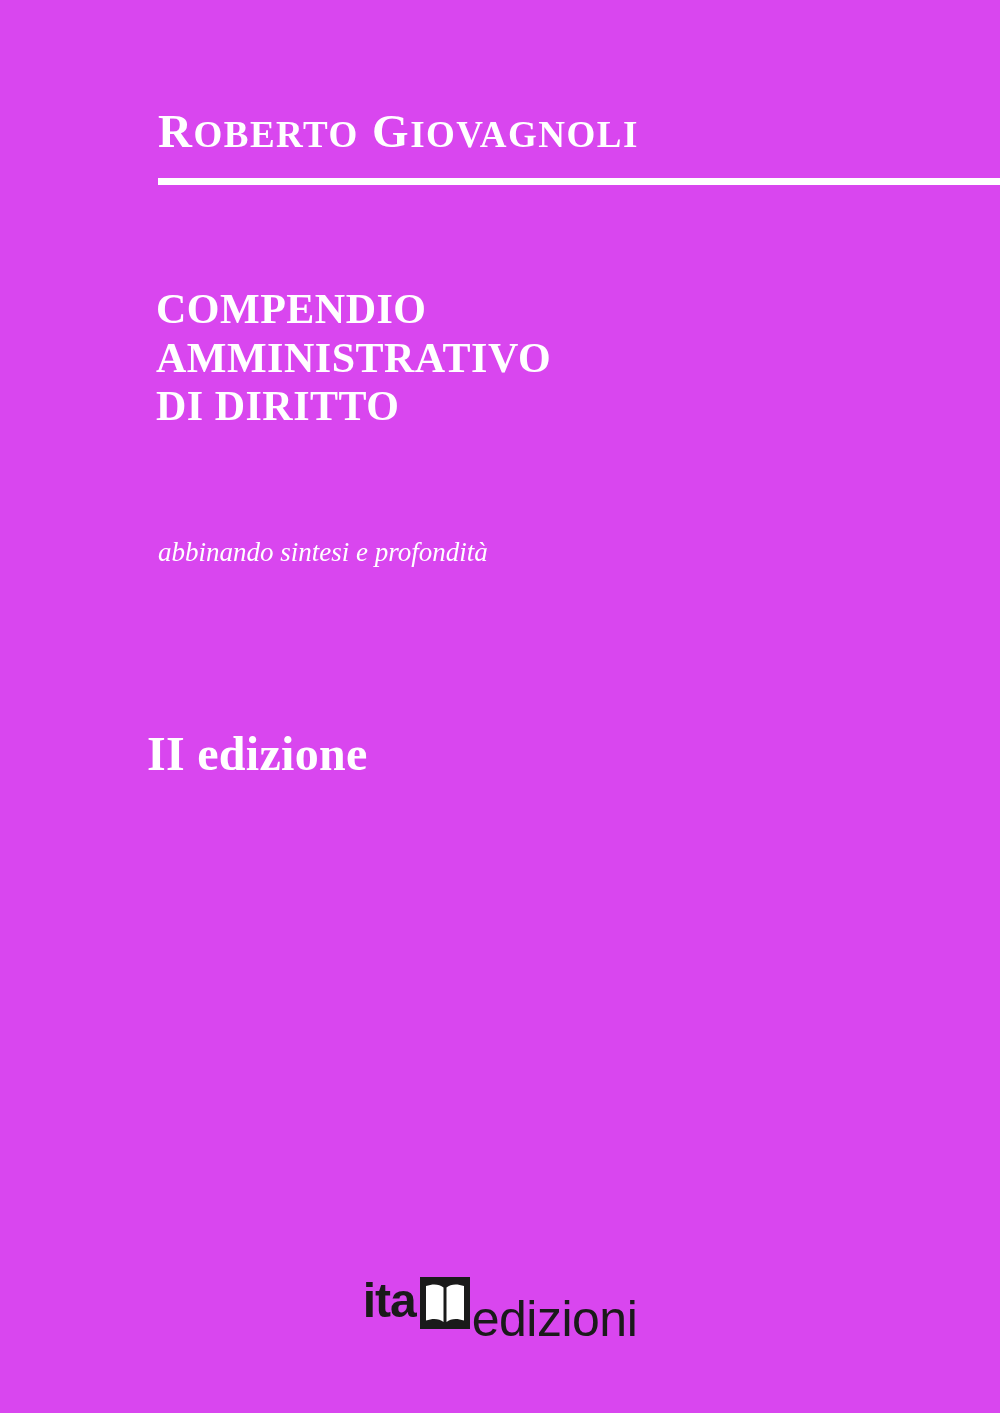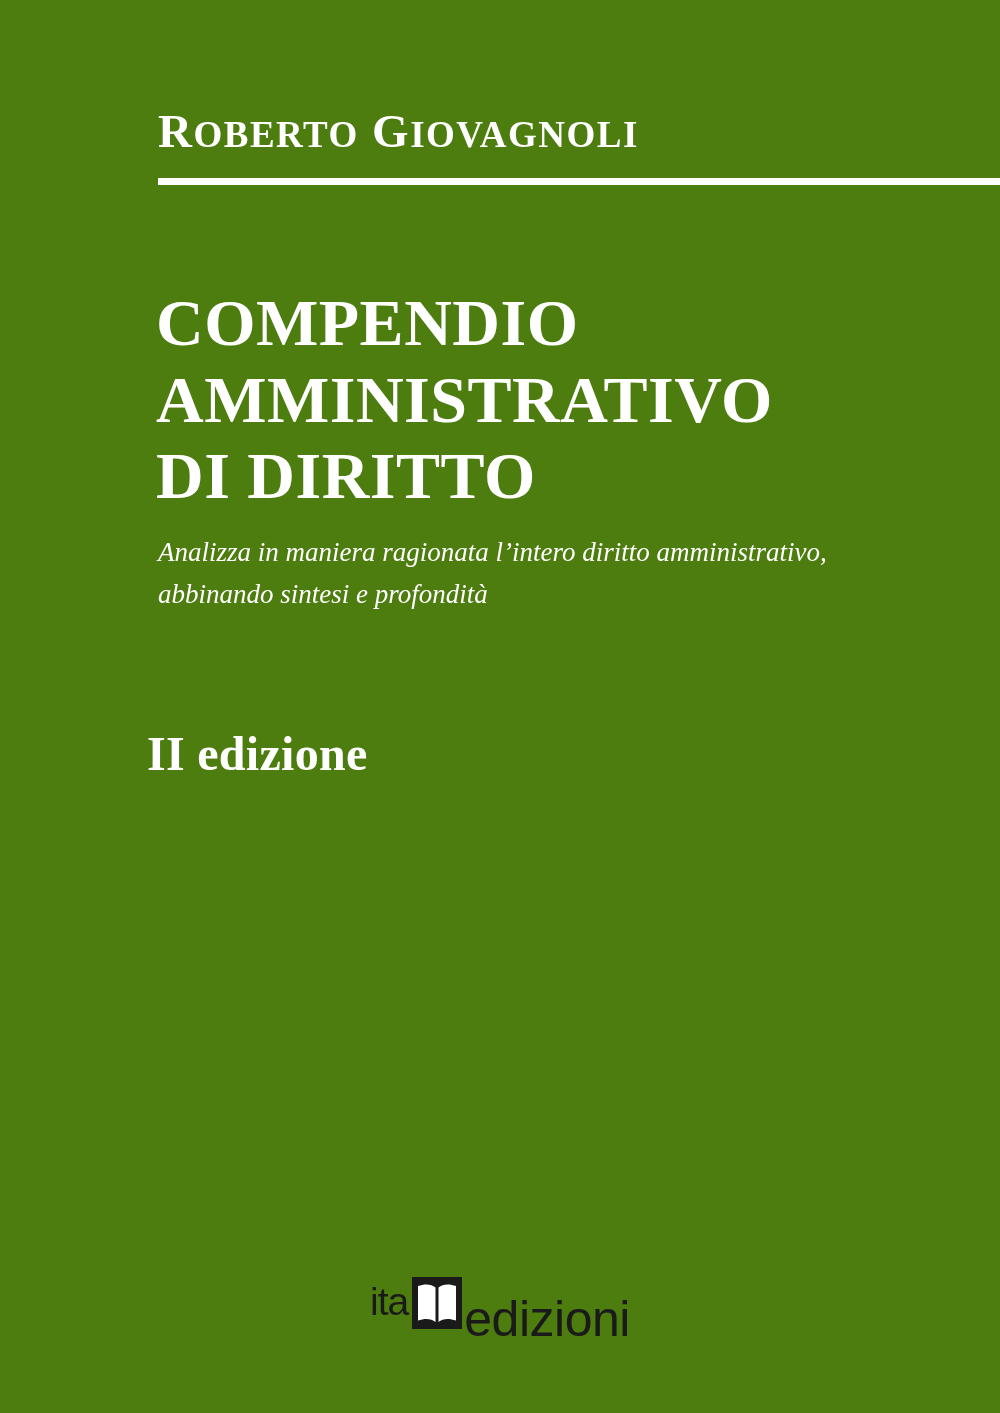--- a/index.html
+++ b/index.html
@@ -10,21 +10,21 @@
     width: 1000px;
     height: 1413px;
     background: #a9609c;
     font-family: "Liberation Serif", serif;
     overflow: hidden;
     position: relative;
   }
   .cover {
     position: absolute;
     inset: 0;
-    background: #4d7c0f;
+    background: #d946ef;
     padding-left: 44px;
   }
   .author {
     position: absolute;
     left: 158px;
     top: 108px;
     color: #ffffff;
     font-family: "Liberation Serif", serif;
     font-weight: bold;
     font-size: 47px;
@@ -44,21 +44,21 @@
     background: #ffffff;
   }
   .title {
     position: absolute;
     left: 156px;
     top: 285px;
     width: 800px;
     color: #ffffff;
     font-family: "Liberation Serif", serif;
     font-weight: bold;
-    font-size: 66px;
+    font-size: 42px;
     line-height: 1.16;
     letter-spacing: 0.5px;
   }
   .title .ln {
     display: block;
   }
   .subtitle {
     position: absolute;
     left: 158px;
     top: 532px;
@@ -88,22 +88,22 @@
     top: 1258px;
     width: 100%;
     display: flex;
     align-items: center;
     justify-content: center;
     gap: 0px;
   }
   .pub-ita {
     color: #1a1a1a;
     font-family: "Liberation Sans", sans-serif;
-    font-weight: normal;
-    font-size: 39px;
+    font-weight: bold;
+    font-size: 48px;
     letter-spacing: -1px;
     line-height: 1;
   }
   .pub-mark {
     width: 50px;
     height: 52px;
     margin: 0 2px 0 4px;
     position: relative;
     top: 2px;
   }
@@ -128,21 +128,20 @@
 
   <div class="rule"></div>
 
   <div class="title">
     <span class="ln">COMPENDIO</span>
     <span class="ln">AMMINISTRATIVO</span>
     <span class="ln">DI DIRITTO</span>
   </div>
 
   <div class="subtitle">
-    <span class="ln">Analizza in maniera ragionata l’intero diritto amministrativo,</span>
     <span class="ln">abbinando  sintesi  e  profondità</span>
   </div>
 
   <div class="edition">II edizione</div>
 
   <div class="publisher">
     <span class="pub-ita">ita</span>
     <span class="pub-mark">
       <svg viewBox="0 0 50 52" width="50" height="52" aria-hidden="true">
         <rect x="0" y="0" width="50" height="52" fill="#1a1a1a"></rect>

